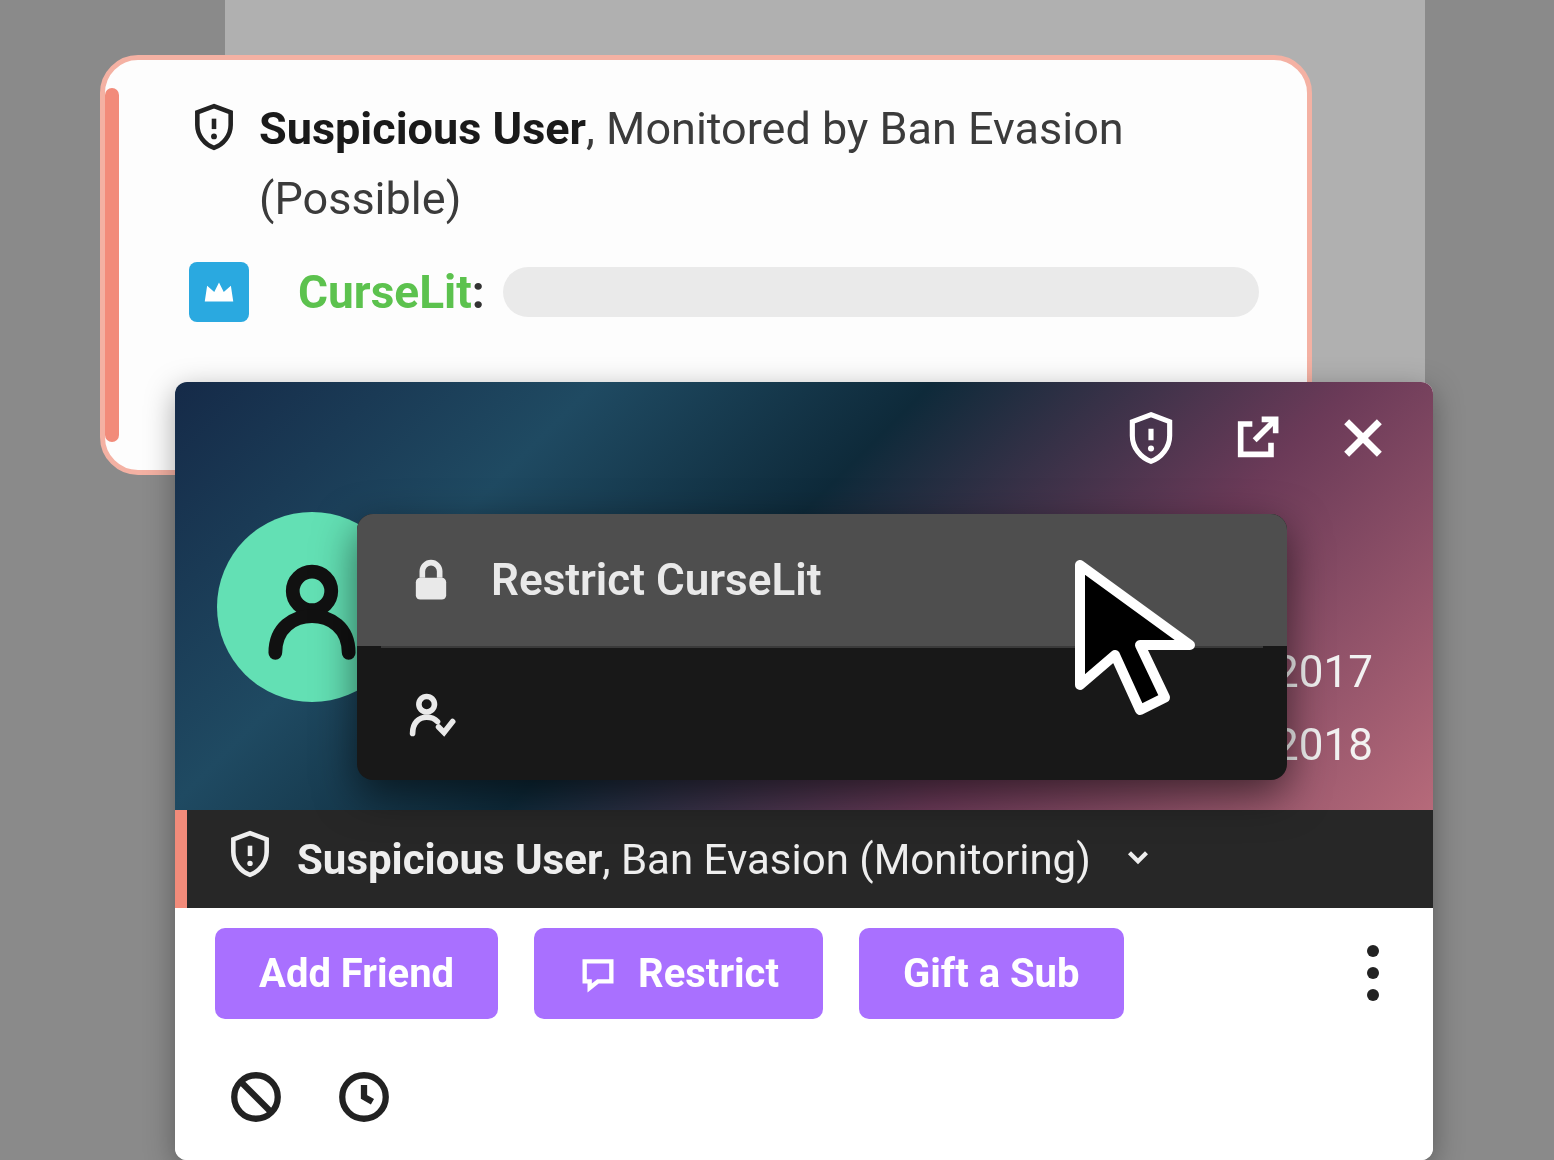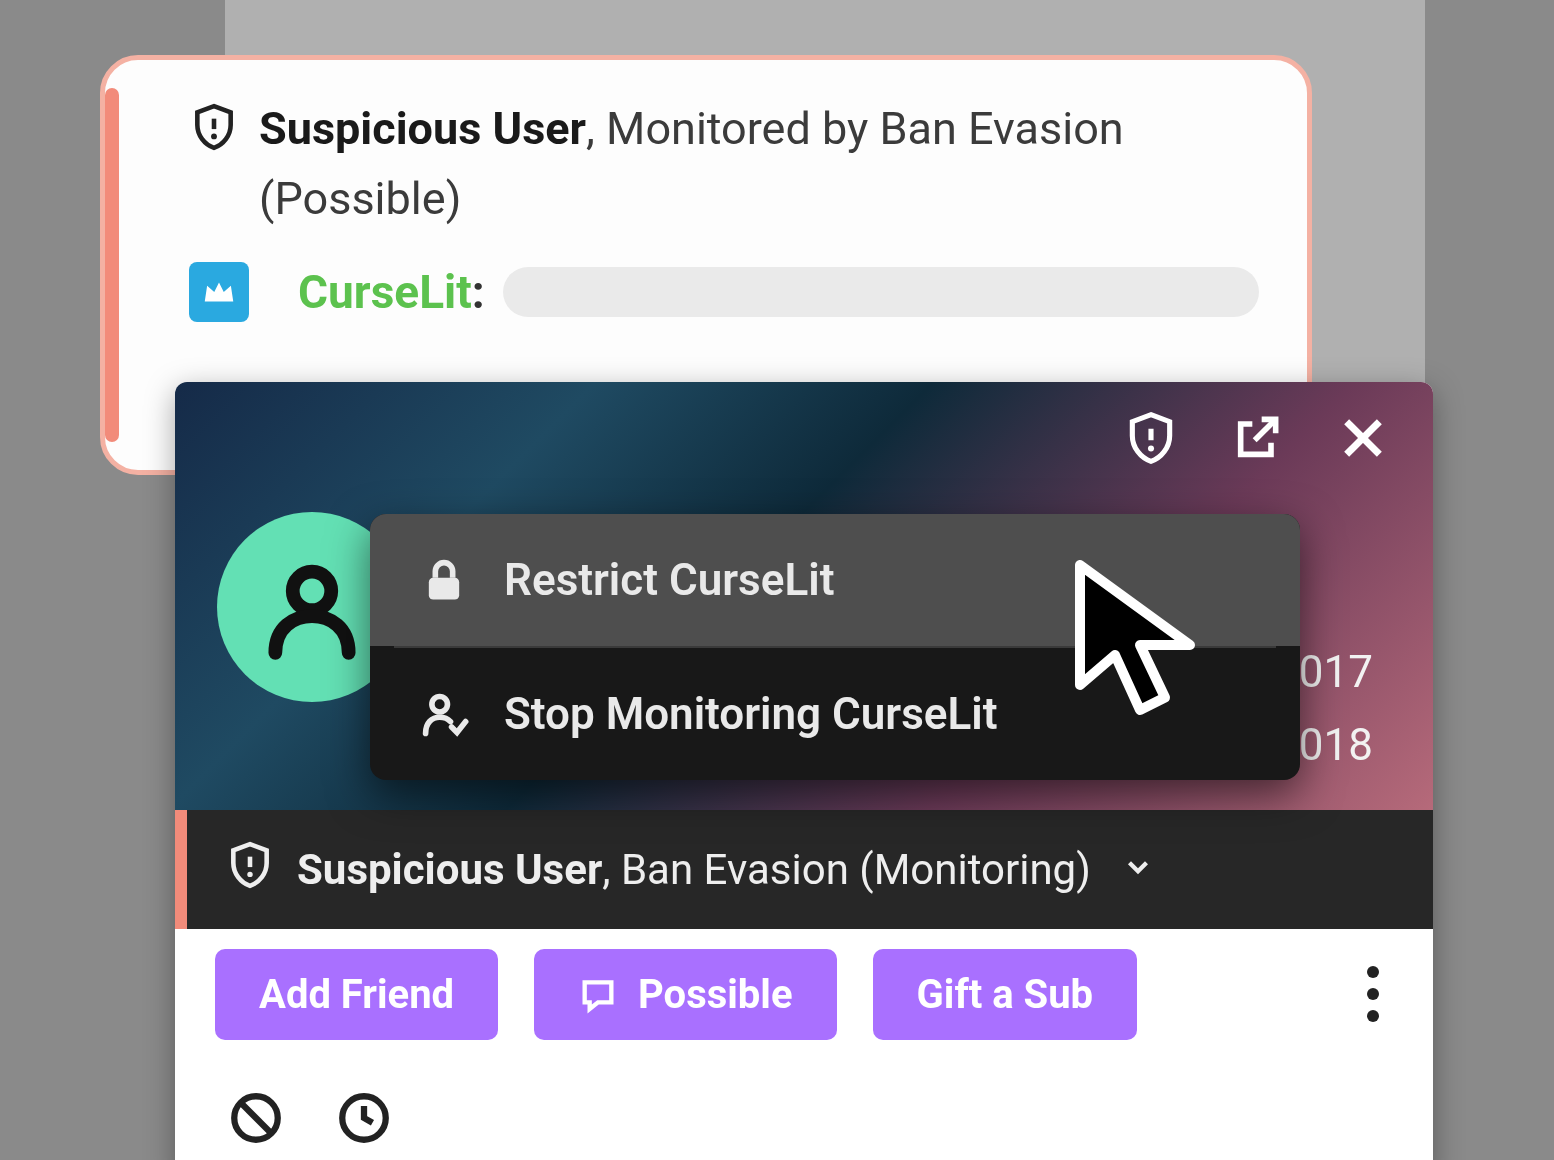--- a/index.html
+++ b/index.html
@@ -110,21 +110,21 @@
     position: absolute;
     left: 42px; top: 130px;
     width: 190px; height: 190px;
     background: #63e0b4;
     border-radius: 50%;
     display: flex; align-items: center; justify-content: center;
   }
 
   .menu {
     position: absolute;
-    left: 195px; top: 132px;
+    left: 182px; top: 132px;
     width: 930px;
     background: #181818;
     border-radius: 16px;
     box-shadow: 0 14px 42px rgba(0,0,0,.55);
     z-index: 5;
     overflow: hidden;
   }
   .menu-item {
     display: flex; align-items: center;
     gap: 34px;
@@ -142,21 +142,21 @@
     position: absolute;
     right: 60px; top: 254px;
     font-size: 44px;
     color: #f2f2f2;
     line-height: 1.65;
     text-align: left;
   }
 
   .status-bar {
     position: relative;
-    height: 119px;
+    height: 98px;
     background: #272727;
     display: flex; align-items: center;
     padding: 0 34px;
     gap: 22px;
     font-size: 42px;
     color: #eee;
   }
   .status-bar .accent2 {
     position: absolute;
     left: 0; top: 0; bottom: 0;
@@ -287,21 +287,20 @@
         </svg>
         <span>Restrict CurseLit</span>
       </div>
       <div class="menu-sep"></div>
       <div class="menu-item">
         <svg viewBox="0 0 24 24" fill="none" stroke="#e9e9e9" stroke-width="2.6" stroke-linecap="round">
           <circle cx="10" cy="7.5" r="3.6"></circle>
           <path d="M3.5 21 C3.5 16 6.5 13.5 10 13.5 C12 13.5 13.8 14.2 15 15.5"></path>
           <path d="M15.5 18 L18 20.5 L22 15.5"></path>
         </svg>
-        <span>Stop Monitoring CurseLit</span>
       </div>
     </div>
   </div>
 
   <div class="status-bar">
     <div class="accent2"></div>
     <span style="margin-left:16px">
       <svg viewBox="0 0 24 24" width="50" height="50" fill="none" stroke="#eee" stroke-width="2.2">
         <path d="M12 2 L20 5 V11 C20 16 16.5 20.5 12 22 C7.5 20.5 4 16 4 11 V5 Z"></path>
         <line x1="12" y1="8" x2="12" y2="13"></line>
@@ -319,21 +318,21 @@
   </div>
 
   <div class="actions">
     <div class="btn">
       <span>Add Friend</span>
     </div>
     <div class="btn">
       <svg viewBox="0 0 24 24" width="40" height="40" fill="none" stroke="#fff" stroke-width="2.6">
         <path d="M4 5 H20 V17 H12 L7 21 V17 H4 Z"></path>
       </svg>
-      <span>Possible</span>
+      <span>Restrict</span>
     </div>
     <div class="btn">
       <span>Gift a Sub</span>
     </div>
     <div class="kebab">
       <span></span>
         <span></span>
         <span></span>
     </div>
   </div>

